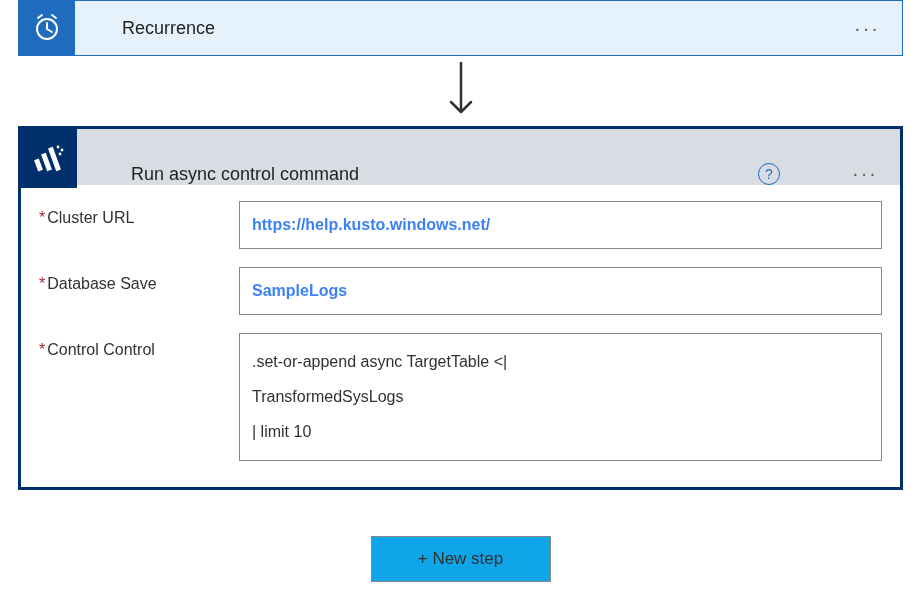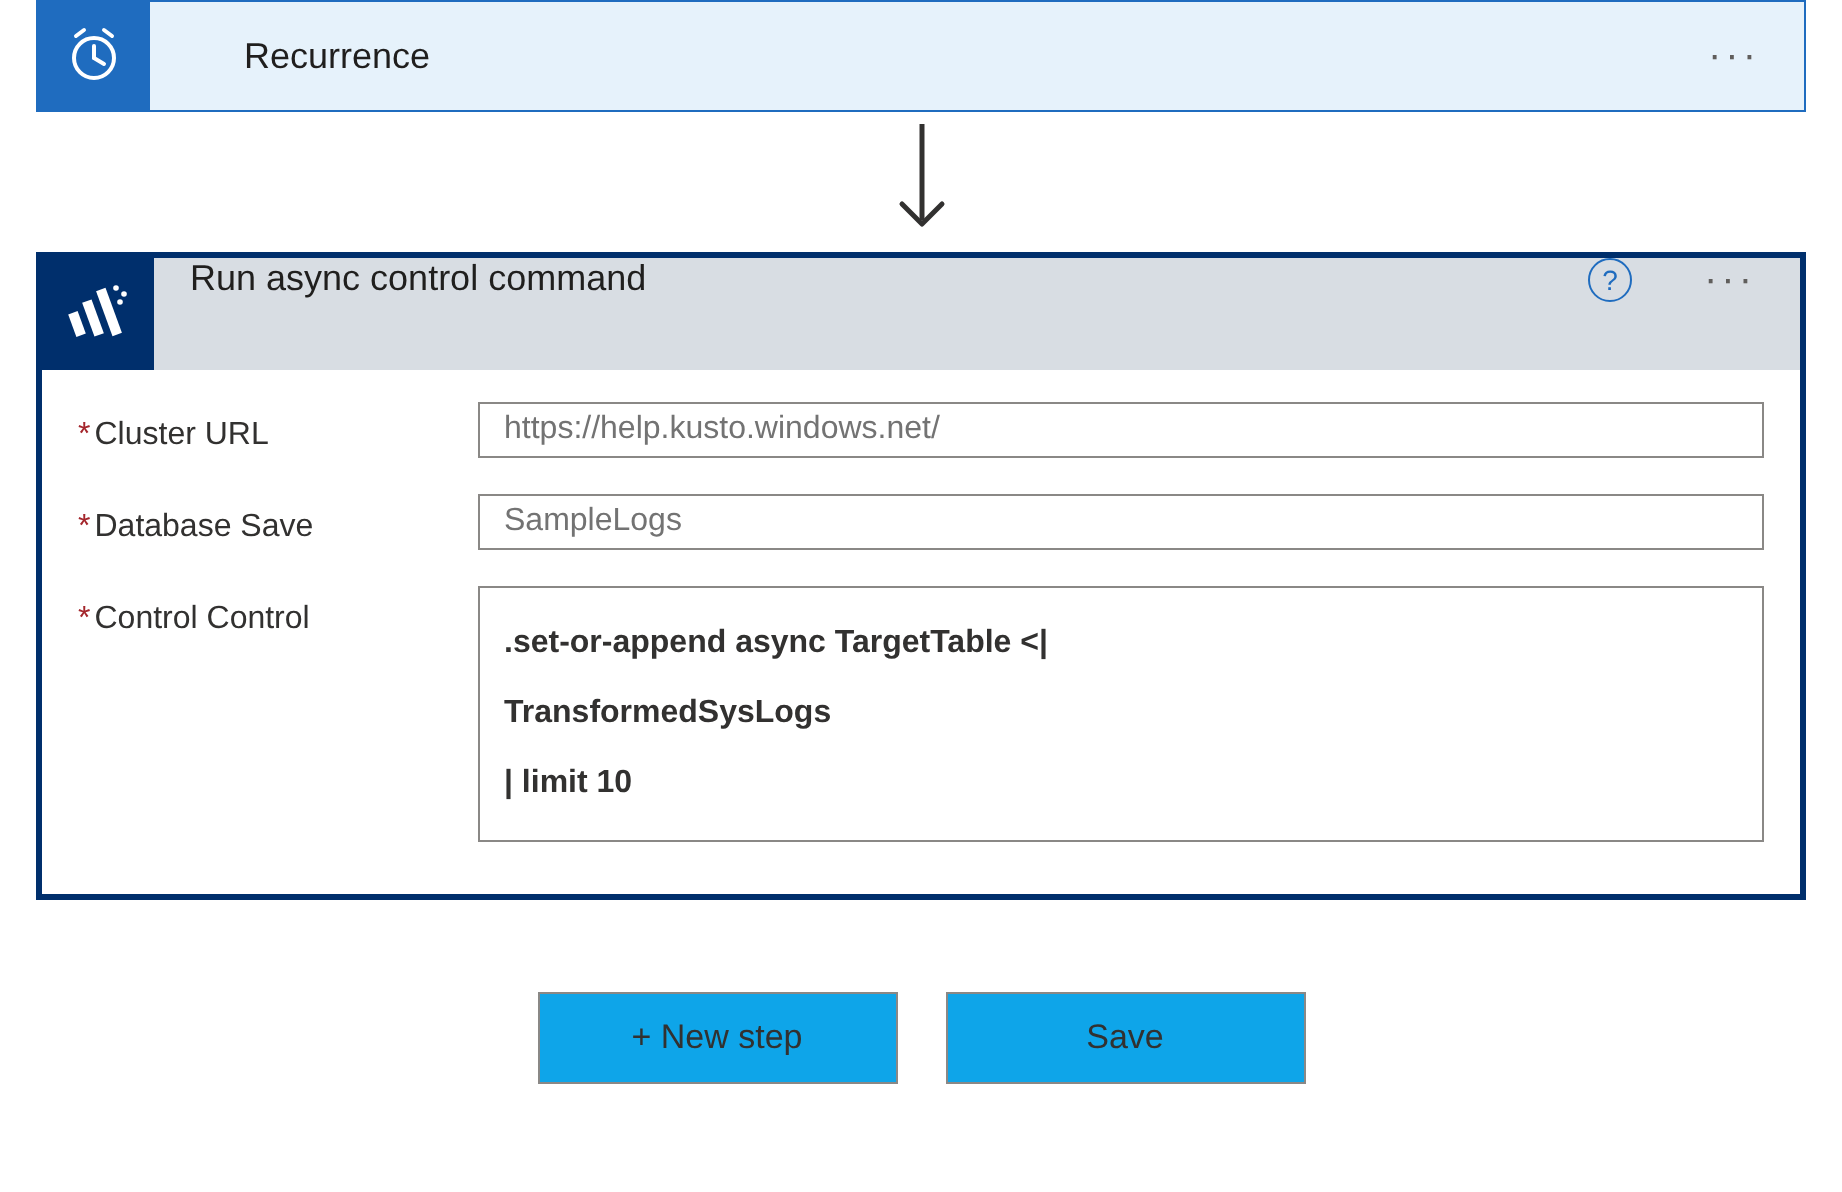--- a/index.html
+++ b/index.html
@@ -58,23 +58,24 @@
   .connector svg { display: block; }
 
   
   .step-command {
     margin: 0 18px;
     border: 3px solid #002f6c;
     background: #ffffff;
   }
   .step-header {
     display: flex;
-    align-items: flex-start;
+    align-items: flex-end;
     background: #d8dde3;
     height: 56px;
+    gap: 36px;
   }
   .step-header .icon-box {
     width: 59px;
     height: 59px;
     margin: -3px 0 -3px -3px;
     background: #002f6c;
     display: flex;
     align-items: center;
     justify-content: center;
     flex-shrink: 0;
@@ -114,36 +115,36 @@
     color: #323130;
     padding-top: 8px;
   }
   .form-label .req { color: #a4262c; margin-right: 2px; }
   .form-input {
     flex: 1;
     border: 1px solid #8a8886;
     background: #ffffff;
     padding: 8px 12px;
     font-size: 16px;
-    color: #737373;
+    color: #3b82f6;
     font-family: inherit;
-    height: 28px;
+    height: 48px;
+    font-weight: bold;
   }
   .form-textarea {
     flex: 1;
     border: 1px solid #8a8886;
     background: #ffffff;
     padding: 10px 12px;
     font-size: 16px;
     color: #323130;
     font-family: inherit;
     line-height: 2.2;
     white-space: pre-wrap;
     min-height: 112px;
-    font-weight: bold;
   }
 
   
   .bottom-buttons {
     display: flex;
     justify-content: center;
     gap: 24px;
     margin-top: 46px;
     padding-bottom: 10px;
   }
@@ -215,16 +216,15 @@
         <div class="form-label"><span class="req">*</span><span>Control Control</span></div>
         <div class="form-textarea">.set-or-append async TargetTable &lt;|
 TransformedSysLogs
 | limit 10</div>
       </div>
     </div>
   </div>
 
   <div class="bottom-buttons">
     <button class="btn">+ New step</button>
-    <button class="btn">Save</button>
   </div>
 
 </div>
 
 </body></html>

